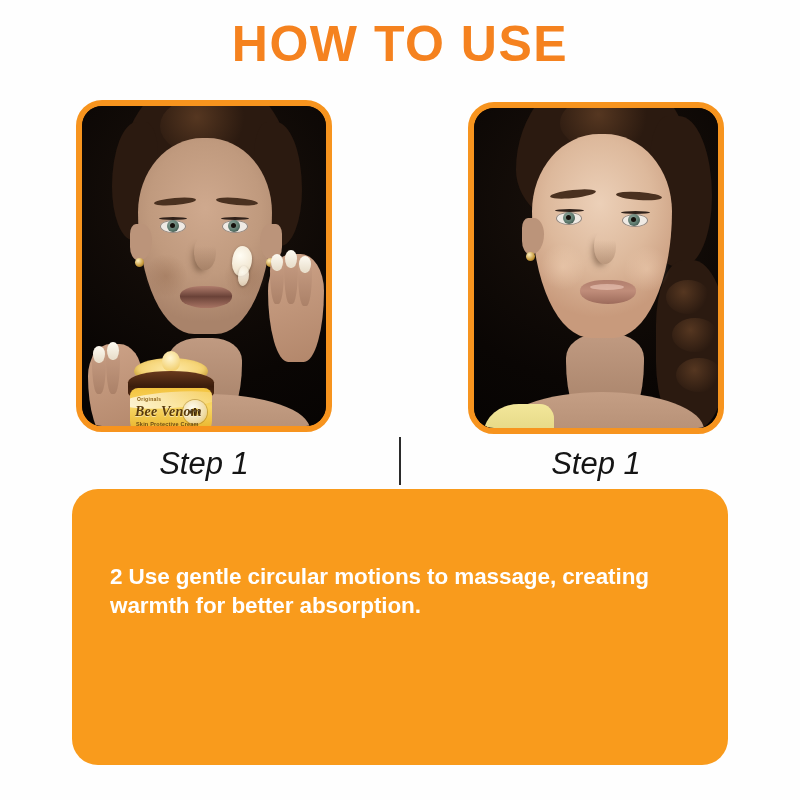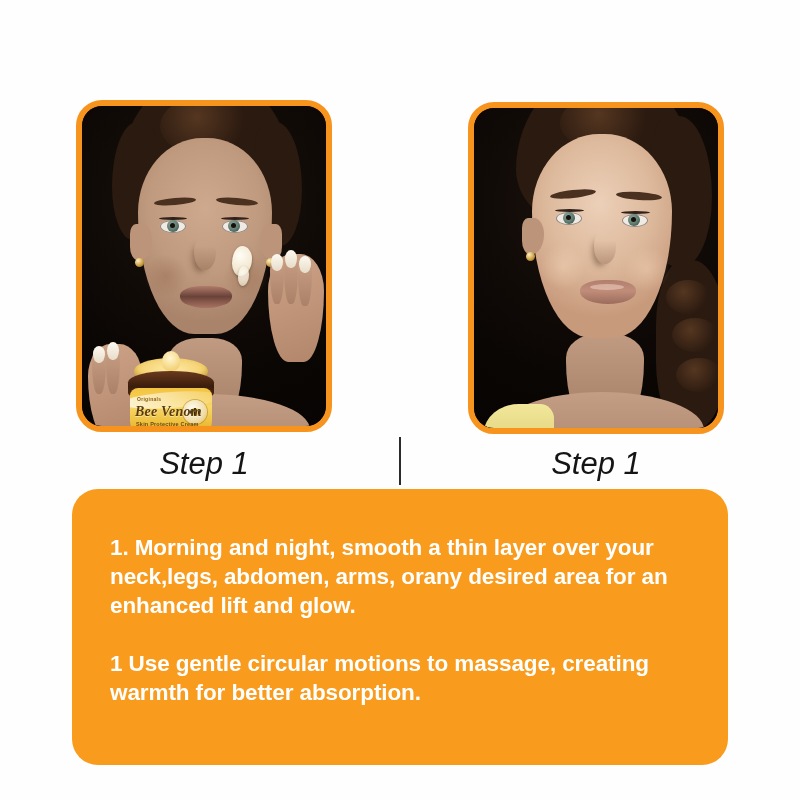--- a/index.html
+++ b/index.html
@@ -322,20 +322,21 @@
     line-height: 29px;
     letter-spacing: -0.1px;
   }
   .panel p.second { margin-top: 29px; }
 </style>
 </head>
 <body>
 
 <div id="page">
 
+  <div class="title">HOW TO USE</div>
 
   <div class="photo-card left">
     <div class="photo-inner">
       <div class="bg-dark"></div>
 
       <div class="hair" style="left:38px; top:-34px; width:172px; height:170px;"></div>
       <div class="hair-sheen" style="left:78px; top:-10px; width:92px; height:60px;"></div>
       <div class="hair" style="left:30px; top:16px; width:46px; height:118px; border-radius:60% 30% 40% 50%;"></div>
       <div class="hair" style="left:172px; top:16px; width:48px; height:124px; border-radius:30% 60% 50% 40%;"></div>
 
@@ -446,17 +447,16 @@
       <div class="cheek-shade" style="left:150px; top:138px; width:46px; height:46px;
                   background:radial-gradient(circle, rgba(255,226,198,.35) 0%, rgba(255,226,198,0) 70%);"></div>
     </div>
   </div>
 
   <div class="step-label left">Step 1</div>
   <div class="divider"></div>
   <div class="step-label right">Step 1</div>
 
   <div class="panel">
-    <p class="first">1. Morning and night, smooth a thin layer over your neck,legs, abdomen, arms, orany desired area for an enhanced lift and glow.</p>
-    <p class="second">1 Use gentle circular motions to massage, creating warmth for better absorption.</p>
+    <p class="second">2 Use gentle circular motions to massage, creating warmth for better absorption.</p>
   </div>
 
 </div>
 
 </body></html>

